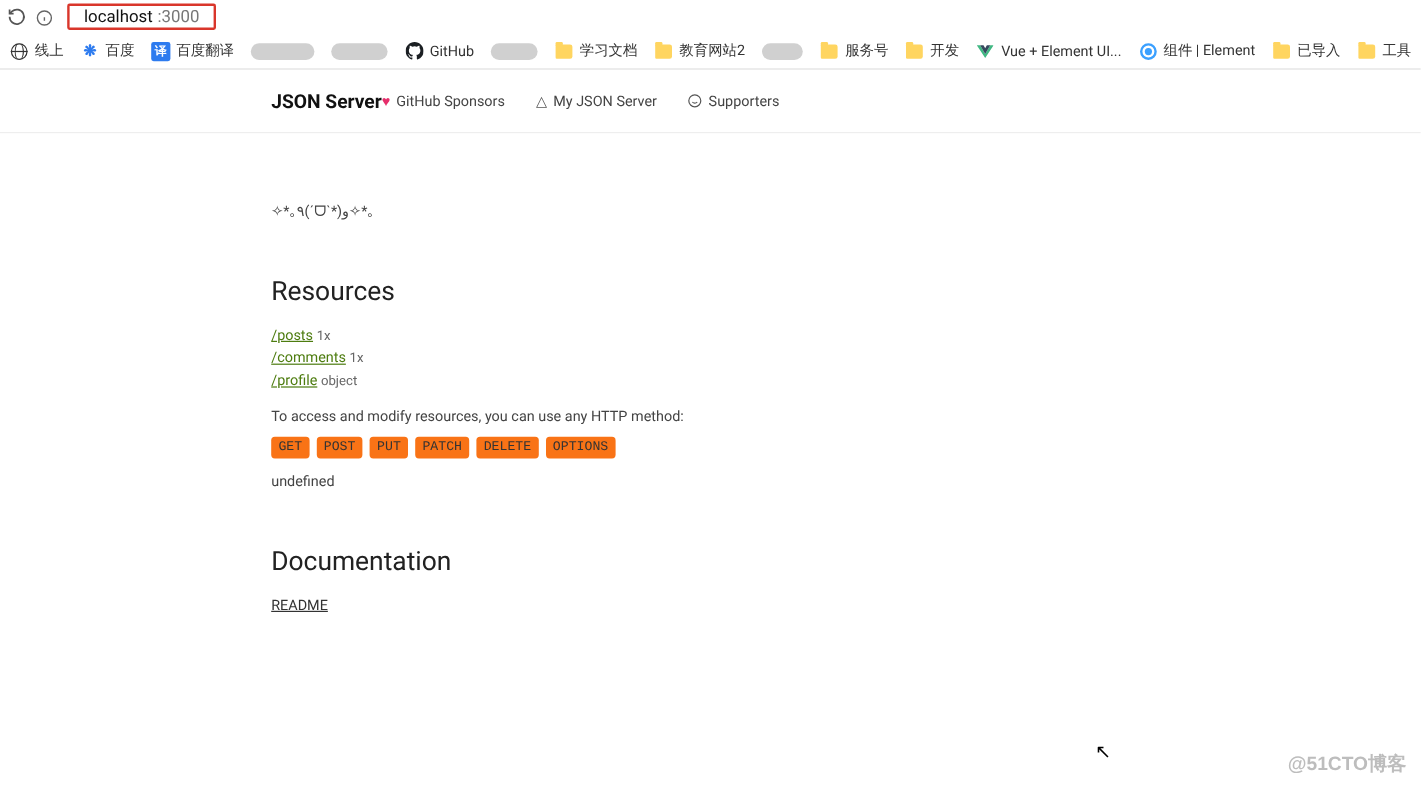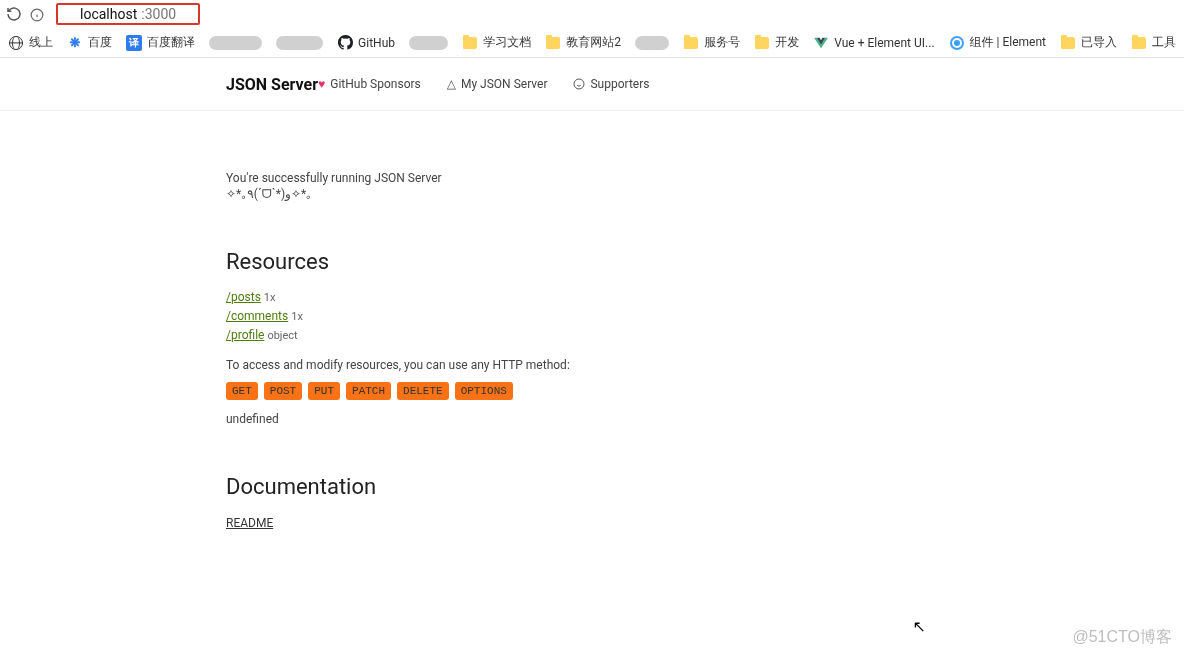--- a/index.html
+++ b/index.html
@@ -1,20 +1,20 @@
 <!DOCTYPE html>
 <html><head>
   <meta charset="utf-8">
   <style>
     * { margin: 0; padding: 0; box-sizing: border-box; }
     body { font-family: -apple-system, BlinkMacSystemFont, "Segoe UI", Roboto, Arial, sans-serif; background: #fff; color: #333; font-size: 13px; width: 1184px; height: 662px; overflow: hidden; position: relative; }
     
     .address-bar { height: 28px; display: flex; align-items: center; padding: 0 6px; gap: 8px; }
     .reload-icon { width: 16px; height: 16px; cursor: pointer; display: flex; align-items: center; justify-content: center; color: #555; }
-    .url-box { border: 2px solid #d9362b; border-radius: 2px; padding: 1px 22px; font-size: 14px; display: flex; align-items: center; gap: 4px; margin-left: 6px; }
+    .url-box { border: 2px solid #d9362b; border-radius: 2px; padding: 1px 12px; font-size: 14px; display: flex; align-items: center; gap: 4px; margin-left: 6px; }
     .url-host { color: #111; }
     .url-port { color: #777; }
     .lock-icon { width: 12px; height: 12px; color: #666; }
     
     .bookmarks-bar { height: 30px; border-bottom: 1px solid #e0e0e0; display: flex; align-items: center; padding: 0 8px; gap: 14px; font-size: 12px; color: #333; overflow: hidden; }
     .bookmark { display: flex; align-items: center; gap: 5px; cursor: pointer; white-space: nowrap; }
     .bm-icon { width: 16px; height: 16px; display: inline-flex; align-items: center; justify-content: center; flex-shrink: 0; }
     .globe-icon { width: 14px; height: 14px; border: 1.2px solid #333; border-radius: 50%; position: relative; }
     .globe-icon::before { content: ''; position: absolute; top: -1px; bottom: -1px; left: 50%; width: 6px; transform: translateX(-50%); border: 1.2px solid #333; border-top: none; border-bottom: none; border-radius: 50%; }
     .globe-icon::after { content: ''; position: absolute; left: -1px; right: -1px; top: 50%; height: 1.2px; background: #333; transform: translateY(-50%); }
@@ -45,21 +45,21 @@
     h2.section { font-size: 22px; font-weight: 400; color: #222; margin-top: 48px; margin-bottom: 16px; }
     .res-line { font-size: 12px; margin-bottom: 5px; }
     .res-link { color: #4d7c0f; text-decoration: underline; cursor: pointer; }
     .res-count { font-size: 11px; color: #666; margin-left: 3px; }
     .access-line { font-size: 12px; color: #444; margin-top: 16px; margin-bottom: 10px; }
     .methods { display: flex; gap: 6px; margin-bottom: 12px; }
     .method { background: #f97316; border-radius: 3px; padding: 3px 6px; font-size: 11px; font-family: Liberation Mono, monospace; color: #333; }
     .undef { font-size: 12px; color: #444; }
     .readme { font-size: 12px; color: #333; text-decoration: underline; cursor: pointer; }
     
-    .watermark { position: absolute; right: 12px; bottom: 14px; color: #bdbdbd; font-size: 16px; font-family: Arial, sans-serif; pointer-events: none; }
+    .watermark { position: absolute; right: 12px; bottom: 14px; color: #bdbdbd; font-size: 16px; font-family: Arial, sans-serif; pointer-events: none; font-weight: bold; }
     .cursor-pointer { position: absolute; right: 258px; bottom: 26px; font-size: 16px; color: #000; pointer-events: none; }
   </style>
 </head>
 <body>
 
 <div class="address-bar">
   <span class="reload-icon">
     <svg viewBox="0 0 24 24" width="16" height="16" fill="none" stroke="currentColor" stroke-width="2.2">
         <path d="M3 12a9 9 0 1 0 3-6.7L3 8"></path>
         <path d="M3 3v5h5"></path>
@@ -176,21 +176,20 @@
               <circle cx="12" cy="12" r="10"></circle>
               <path d="M8 14s1.5 2 4 2 4-2 4-2M9 9h.01M15 9h.01"></path>
             </svg></span>
           <span>Supporters</span>
         </div>
     </div>
   </div>
 </div>
 
 <div class="content">
-  <div class="sub1">You're successfully running JSON Server</div>
   <div class="sub2">✧*｡٩(ˊᗜˋ*)و✧*｡</div>
 
   <h2 class="section">Resources</h2>
   <div class="res-line"><a class="res-link">/posts</a><span class="res-count">1x</span></div>
   <div class="res-line"><a class="res-link">/comments</a><span class="res-count">1x</span></div>
   <div class="res-line"><a class="res-link">/profile</a><span class="res-count">object</span></div>
 
   <div class="access-line">To access and modify resources, you can use any HTTP method:</div>
   <div class="methods">
     <span class="method">GET</span>

